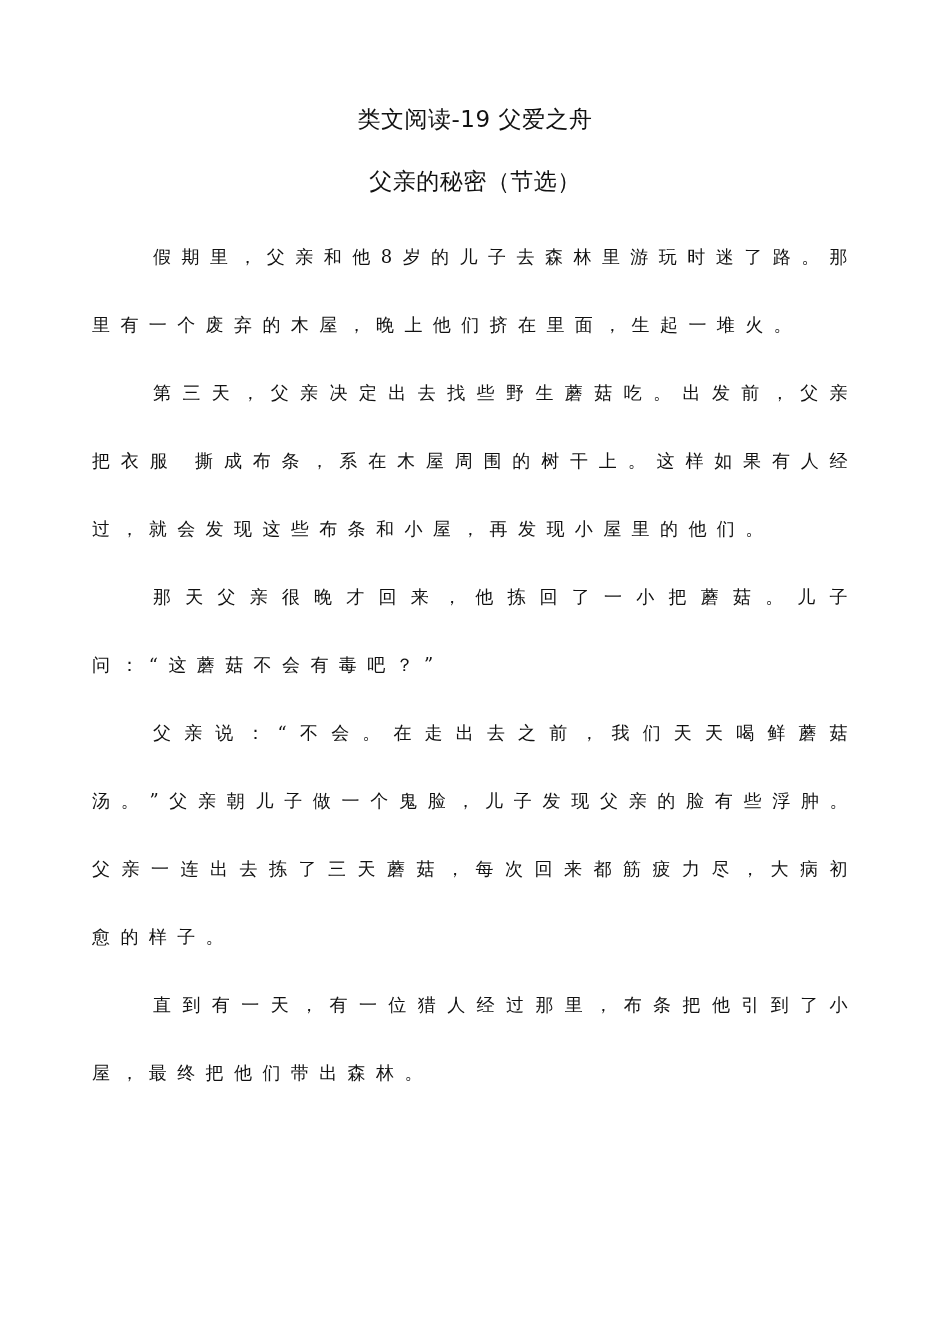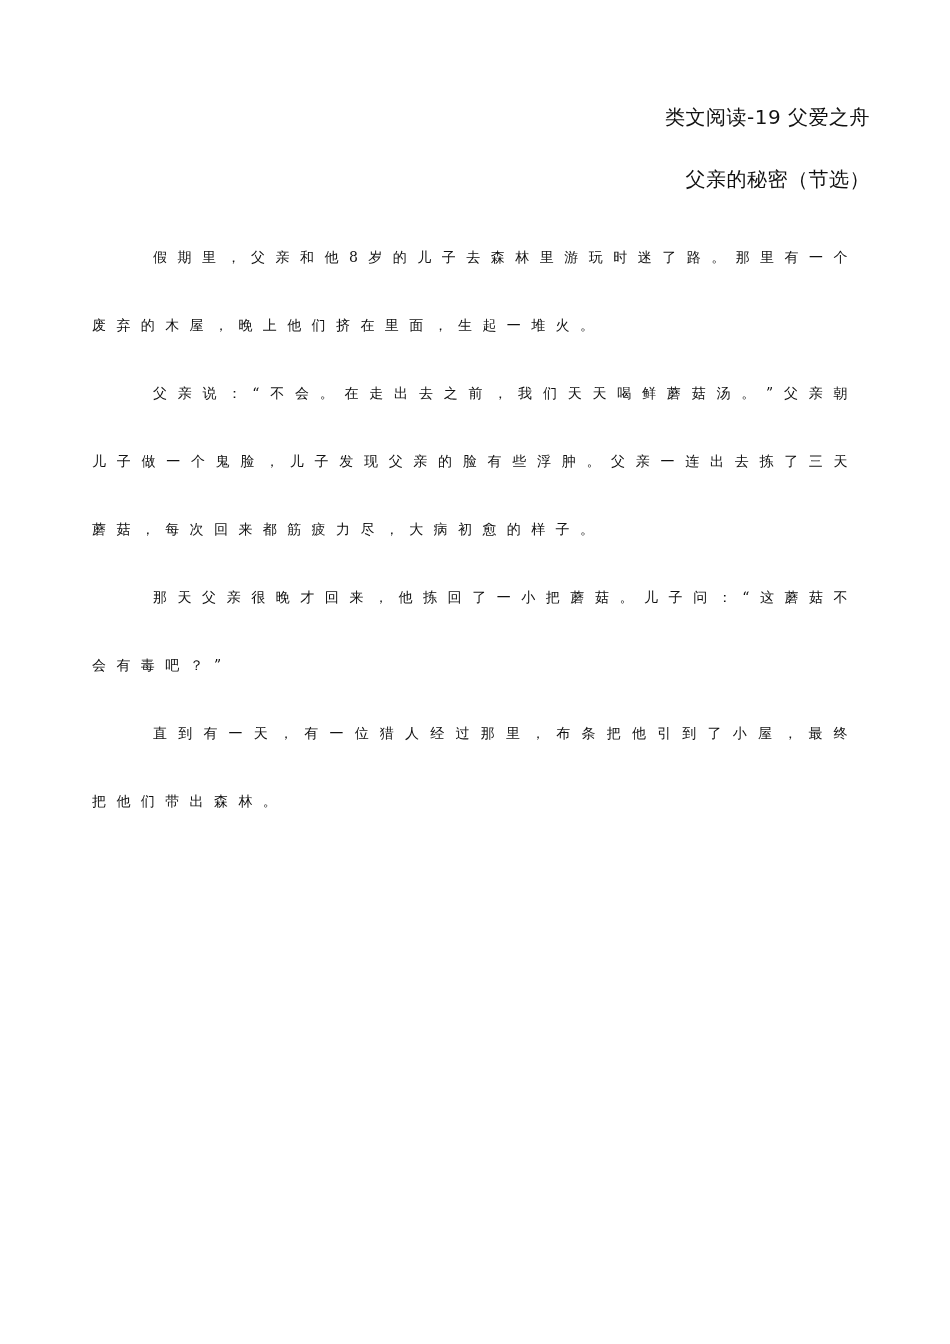--- a/index.html
+++ b/index.html
@@ -16,55 +16,56 @@
     color: #111111;
   }
   .page {
     position: absolute;
     left: 92px;
     top: 0;
     width: 766px;
   }
   .title {
     position: absolute;
-    left: 12px;
+    left: 0;
     width: 766px;
-    text-align: right;
+    text-align: center;
     font-family: "DejaVu Sans", "Liberation Sans", sans-serif;
-    font-size: 20px;
+    font-size: 23px;
     color: #111;
     letter-spacing: 0.5px;
   }
   .main-title { top: 104px; }
   .sub-title { top: 166px; font-family: Liberation Serif, serif; }
   .body-text {
     position: absolute;
     left: 0;
     top: 223px;
     width: 766px;
   }
   .para {
     margin: 0;
-    font-size: 14px;
+    font-size: 18px;
     line-height: 68px;
     letter-spacing: 10.4px;
     text-indent: 61px;
     text-align: justify;
     text-align-last: left;
     word-break: break-all;
     white-space: normal;
   }
 </style>
 </head>
 <body>
 
 <div class="page">
   <div class="title main-title">类文阅读-19  父爱之舟</div>
   <div class="title sub-title">父亲的秘密（节选）</div>
 
   <div class="body-text">
     <p class="para">假期里，父亲和他8岁的儿子去森林里游玩时迷了路。那里有一个废弃的木屋，晚上他们挤在里面，生起一堆火。</p>
+    <p class="para">第三天，父亲决定出去找些野生蘑菇吃。出发前，父亲把衣服 撕成布条，系在木屋周围的树干上。这样如果有人经过，就会发现这些布条和小屋，再发现小屋里的他们。</p>
+    <p class="para">那天父亲很晚才回来，他拣回了一小把蘑菇。儿子问：“这蘑菇不会有毒吧？”</p>
     <p class="para">父亲说：“不会。在走出去之前，我们天天喝鲜蘑菇汤。”父亲朝儿子做一个鬼脸，儿子发现父亲的脸有些浮肿。父亲一连出去拣了三天蘑菇，每次回来都筋疲力尽，大病初愈的样子。</p>
-    <p class="para">那天父亲很晚才回来，他拣回了一小把蘑菇。儿子问：“这蘑菇不会有毒吧？”</p>
     <p class="para">直到有一天，有一位猎人经过那里，布条把他引到了小屋，最终把他们带出森林。</p>
 
   </div>
 </div>
 
 </body></html>

